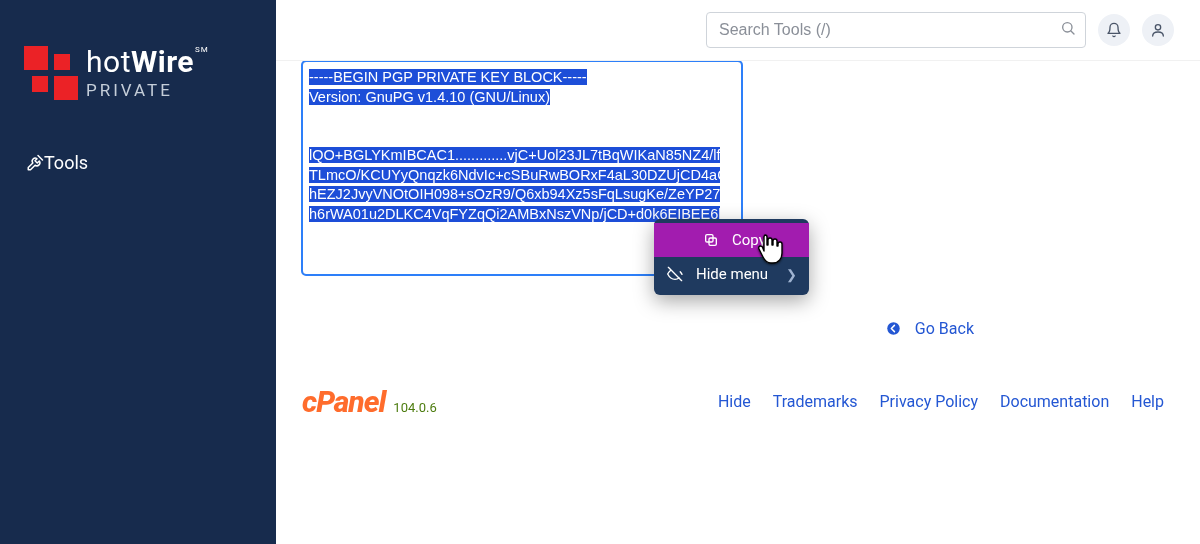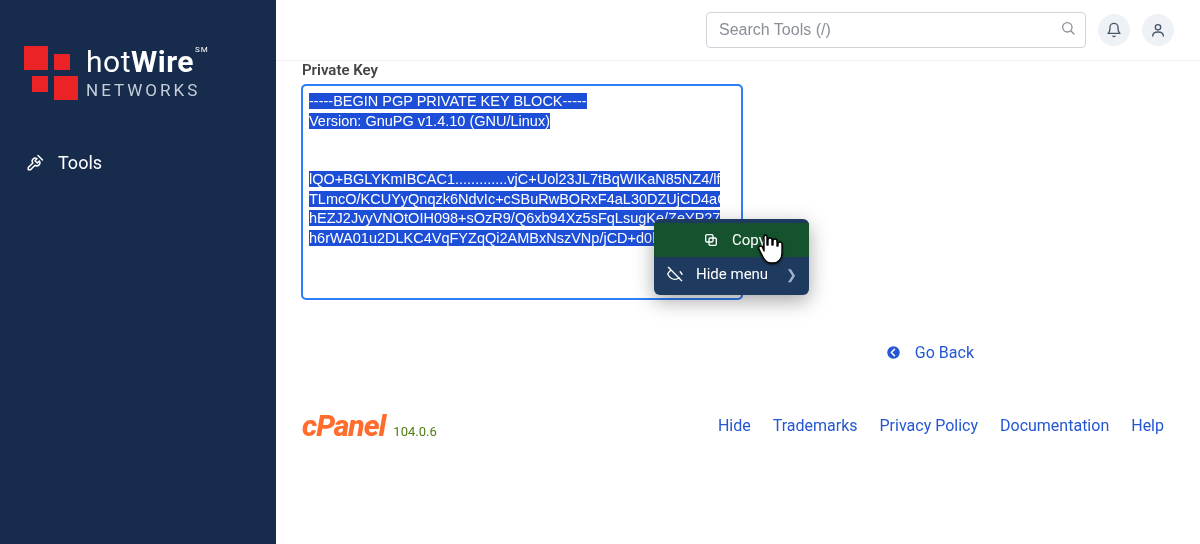--- a/index.html
+++ b/index.html
@@ -17,21 +17,21 @@
 .logo-squares2 span:nth-child(2){ width:16px; height:16px; align-self:end; }
 .logo-squares2 span:nth-child(3){ width:16px; height:16px; justify-self:end; }
 .logo-squares2 span:nth-child(4){ width:24px; height:24px; }
 
 .brand-text { line-height: 1.05; position: relative; }
 .brand-top { font-size: 30px; font-weight: 400; letter-spacing: 0.5px; }
 .brand-top b { font-weight: 700; }
 .brand-top sup { font-size: 8px; letter-spacing: 1px; vertical-align: top; margin-left: 1px; }
 .brand-bot { font-size: 17px; letter-spacing: 3px; color: #c5ced9; margin-top: 4px; }
 
-.nav-item { display: flex; align-items: center; gap: 14px; padding: 12px 26px; font-size: 18px; cursor: pointer; }
+.nav-item { display: flex; align-items: center; padding: 12px 26px; font-size: 18px; cursor: pointer; }
 .nav-item .ico { width: 18px; height: 18px; color: #fff; }
 
 .main { flex: 1; display: flex; flex-direction: column; min-width: 0; }
 .topbar { display: flex; align-items: center; justify-content: flex-end; gap: 12px; padding: 12px 26px; border-bottom: 1px solid #f1f1f1; }
 .search { position: relative; width: 380px; }
 .search input { width: 100%; border: 1px solid #cfd4da; border-radius: 4px; padding: 8px 36px 8px 12px; font-size: 16px; color: #0c4a6e; outline: none; }
 .search input::placeholder { color: #8a8f98; }
 .search .sicon { position: absolute; right: 10px; top: 50%; transform: translateY(-50%); color: #8a8f98; }
 .top-btn { width: 32px; height: 32px; border-radius: 50%; background: #eef1f6; display: flex; align-items: center; justify-content: center; color: #4a5568; cursor: pointer; }
 
@@ -50,21 +50,21 @@
 .footer { display:flex; align-items:center; justify-content:space-between; margin-top: 44px; padding-right: 10px; }
 .cpanel { display:flex; align-items:baseline; gap:4px; }
 .cpanel-logo { font-style: italic; font-weight: 800; font-size: 30px; color:#ff6c2c; letter-spacing:-1px; }
 .cpanel-ver { font-size: 13px; color:#4d7c0f; margin-left:4px; }
 .foot-links { display:flex; gap:22px; }
 .foot-links a { color:#2457d3; font-size:16px; text-decoration:none; cursor:pointer; }
 
 
 .ctx { position: absolute; left: 378px; top: 158px; width: 155px; background:#1f3a5f; color:#fff; border-radius:6px; box-shadow:0 6px 20px rgba(0,0,0,0.35); padding:4px 0; z-index:50; }
 .ctx-item { display:flex; align-items:center; gap:12px; padding:8px 12px; font-size:15px; cursor:pointer; position:relative; }
-.ctx-item.hl { background:#14532d;padding-left:48px; }
+.ctx-item.hl { background:#a21caf;padding-left:48px; }
 .ctx-item .cico { width:18px; height:18px; display:flex; align-items:center; justify-content:center; flex-shrink:0; }
 .ctx-item .chev { margin-left:auto; font-size:13px; color:#9fb3d1; }
 
 .cursor-hand { position:absolute; left: 480px; top: 172px; z-index:60; pointer-events:none; }
 .cursor-hand svg { filter: drop-shadow(0 1px 1px rgba(0,0,0,0.6)); }
 </style>
 </head>
 <body>
 
 <div class="layout">
@@ -72,21 +72,21 @@
     <div class="logo-wrap">
       <div class="logo-row">
         <div class="logo-squares2">
           <span></span>
             <span></span>
             <span></span>
             <span></span>
         </div>
         <div class="brand-text">
           <div class="brand-top"><span>hot</span><b>Wire</b><sup>SM</sup></div>
-          <div class="brand-bot">NETWORKS</div>
+          <div class="brand-bot">PRIVATE</div>
         </div>
       </div>
     </div>
     <div class="nav-item">
       <span class="ico">
         <svg viewBox="0 0 24 24" width="18" height="18" fill="none" stroke="currentColor" stroke-width="2" stroke-linecap="round" stroke-linejoin="round">
             <path d="M14.7 6.3a4 4 0 0 0-5.6 5.6L3 18v3h3l6.1-6.1a4 4 0 0 0 5.6-5.6L15 12l-3-3 2.7-2.7z"></path>
             <path d="M16 2l6 6"></path>
           </svg>
       </span>
@@ -114,21 +114,20 @@
       <div class="top-btn">
         <svg viewBox="0 0 24 24" width="16" height="16" fill="none" stroke="currentColor" stroke-width="2" stroke-linecap="round" stroke-linejoin="round">
             <circle cx="12" cy="8" r="4"></circle>
             <path d="M4 21c0-4 4-6 8-6s8 2 8 6"></path>
           </svg>
       </div>
     </div>
 
     <div class="content">
 
-      <div class="field-label">Private Key</div>
       <div class="ta-wrap">
         <textarea class="pk" readonly="" style=""></textarea>
         <div class="pk-overlay" id="pk-overlay"><span>-----BEGIN PGP PRIVATE KEY BLOCK-----</span><br><span>Version: GnuPG v1.4.10 (GNU/Linux)</span><br><br><br><span>lQO+BGLYKmIBCAC1.............vjC+Uol23JL7tBqWIKaN85NZ4/lf1EKm6</span><br><span>TLmcO/KCUYyQnqzk6NdvIc+cSBuRwBORxF4aL30DZUjCD4aCexpsOoCZTG+ms+d8</span><br><span>hEZJ2JvyVNOtOIH098+sOzR9/Q6xb94Xz5sFqLsugKe/ZeYP27hFrTEz33TGRx1N</span><br><span>h6rWA01u2DLKC4VqFYZqQi2AMBxNszVNp/jCD+d0k6EIBEE6k</span></div>
       </div>
 
       <div class="ctx">
         <div class="ctx-item hl">
           <span class="cico">
             <svg viewBox="0 0 24 24" width="16" height="16" fill="none" stroke="currentColor" stroke-width="2" stroke-linecap="round" stroke-linejoin="round">
                 <rect x="9" y="9" width="11" height="11" rx="2"></rect>

